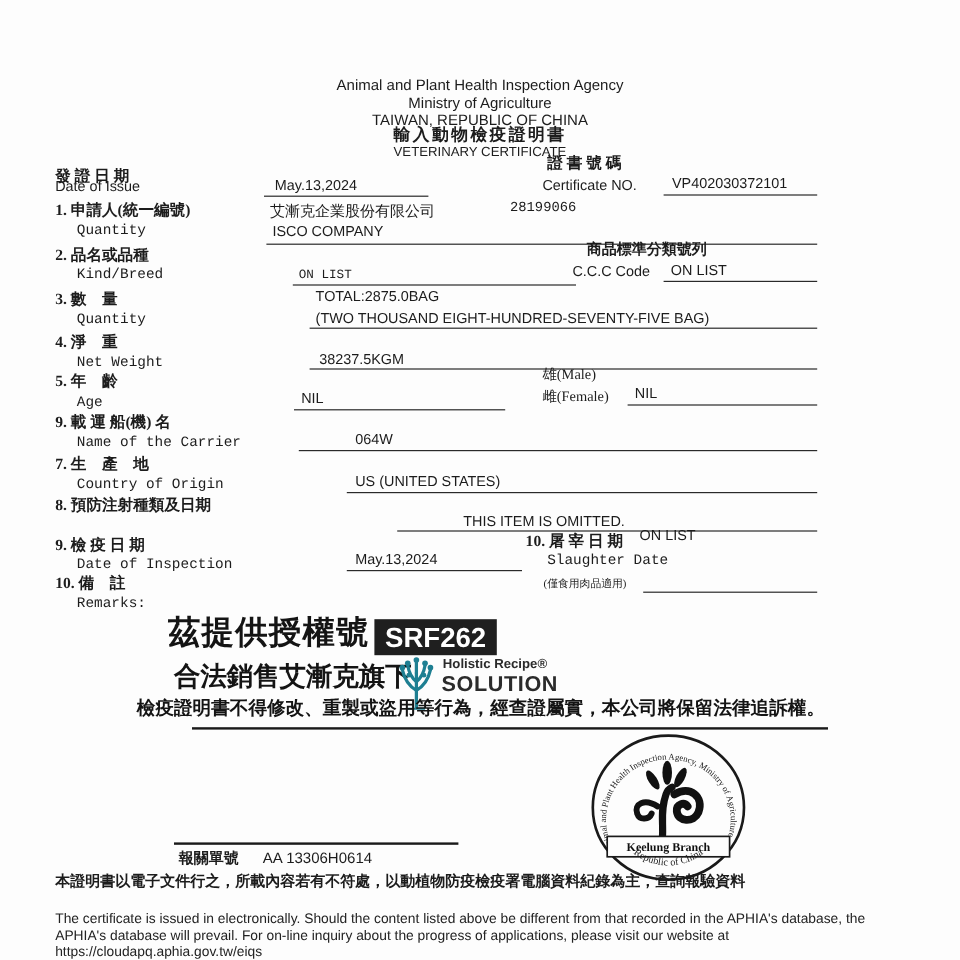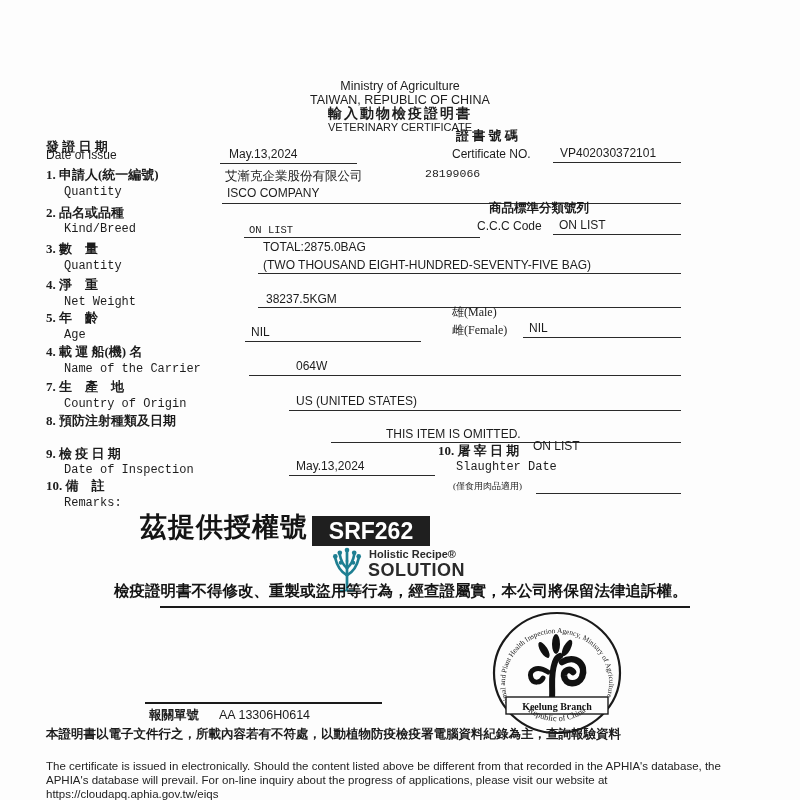--- a/index.html
+++ b/index.html
@@ -15,20 +15,21 @@
   .center{transform:translateX(-50%);}
   .authbold{font-family:"Liberation Sans","DejaVu Sans",sans-serif;font-weight:bold;color:#141414;}
   .codebox{position:absolute;display:flex;align-items:center;justify-content:center;
            font-family:"Liberation Sans",sans-serif;font-weight:bold;color:#ffffff;}
 </style>
 </head>
 <body>
 
 <div class="page">
 
+  <div class="t sans center" style="left:400px;top:64px;font-size:12.5px;">Animal and Plant Health Inspection Agency</div>
   <div class="t sans center" style="left:400px;top:79px;font-size:12.5px;">Ministry of Agriculture</div>
   <div class="t sans center" style="left:400px;top:93px;font-size:12.5px;">TAIWAN, REPUBLIC OF CHINA</div>
   <div class="t zh center" style="left:400px;top:106px;font-size:14px;letter-spacing:2px;">輸入動物檢疫證明書</div>
   <div class="t sans center" style="left:400px;top:121px;font-size:11px;">VETERINARY CERTIFICATE</div>
 
   <div class="t zh" style="left:46px;top:120px;font-size:13px;margin-top:20px;">發  證  日  期</div>
   <div class="t sans" style="left:46px;top:149px;font-size:12px;">Date of Issue</div>
   <div class="t sans" style="left:229px;top:148px;font-size:12px;">May.13,2024</div>
   <div class="ul" style="left:220px;top:163px;width:137px;"></div>
 
@@ -67,21 +68,21 @@
 
   <div class="t zh" style="left:46px;top:311px;font-size:13px;">5. 年　齡</div>
   <div class="t mono" style="left:64px;top:329px;font-size:12px;">Age</div>
   <div class="t sans" style="left:251px;top:326px;font-size:12px;">NIL</div>
   <div class="ul" style="left:245px;top:341px;width:176px;"></div>
   <div class="t zhl" style="left:452px;top:306px;font-size:12px;">雄(Male)</div>
   <div class="t zhl" style="left:452px;top:324px;font-size:12px;">雌(Female)</div>
   <div class="t sans" style="left:529px;top:322px;font-size:12px;">NIL</div>
   <div class="ul" style="left:523px;top:337px;width:158px;"></div>
 
-  <div class="t zh" style="left:46px;top:345px;font-size:13px;">4. 載 運 船(機) 名</div>
+  <div class="t zh" style="left:46px;top:345px;font-size:13px;">9. 載 運 船(機) 名</div>
   <div class="t mono" style="left:64px;top:363px;font-size:12px;">Name of the Carrier</div>
   <div class="t sans" style="left:296px;top:360px;font-size:12px;">064W</div>
   <div class="ul" style="left:249px;top:375px;width:432px;"></div>
 
   <div class="t zh" style="left:46px;top:380px;font-size:13px;">7. 生　產　地</div>
   <div class="t mono" style="left:64px;top:398px;font-size:12px;">Country of Origin</div>
   <div class="t sans" style="left:296px;top:395px;font-size:12px;">US (UNITED STATES)</div>
   <div class="ul" style="left:289px;top:410px;width:392px;"></div>
 
   <div class="t zh" style="left:46px;top:414px;font-size:13px;">8. 預防注射種類及日期</div>
@@ -96,22 +97,23 @@
   <div class="t zh" style="left:438px;top:444px;font-size:13px;">10. 屠 宰 日 期</div>
   <div class="t mono" style="left:456px;top:461px;font-size:12px;">Slaughter Date</div>
   <div class="t sans" style="left:533px;top:440px;font-size:12px;">ON LIST</div>
   <div class="t zhl" style="left:453px;top:481px;font-size:9px;">(僅食用肉品適用)</div>
   <div class="ul" style="left:536px;top:493px;width:145px;"></div>
 
   <div class="t zh" style="left:46px;top:479px;font-size:13px;">10. 備　註</div>
   <div class="t mono" style="left:64px;top:497px;font-size:12px;">Remarks:</div>
 
   <div class="t authbold" style="left:140px;top:512px;font-size:27px;letter-spacing:1px;">茲提供授權號</div>
-  <div class="codebox" style="left:312px;top:516px;width:118px;height:30px;background:#1f1f1f;font-size:23px;">SRF262</div>
+  <div class="codebox" style="left:312px;top:516px;width:102px;height:30px;background:#1f1f1f;font-size:23px;">SRF262</div>
 
+  <div class="t authbold" style="left:145px;top:551px;font-size:22px;">合法銷售艾漸克旗下</div>
 
   <svg style="position:absolute;left:329px;top:546px;" width="36" height="46" viewBox="0 0 40 50">
     <g stroke="#1e7f92" fill="none" stroke-width="3" stroke-linecap="round">
       <path d="M20 48 V16"></path>
       <path d="M20 32 C13 28 9 22 7 13"></path>
       <path d="M20 32 C27 28 31 22 33 13"></path>
       <path d="M20 24 C15 20 13 15 12 9"></path>
       <path d="M20 24 C25 20 27 15 28 9"></path>
       <path d="M20 16 V5"></path>
     </g>

